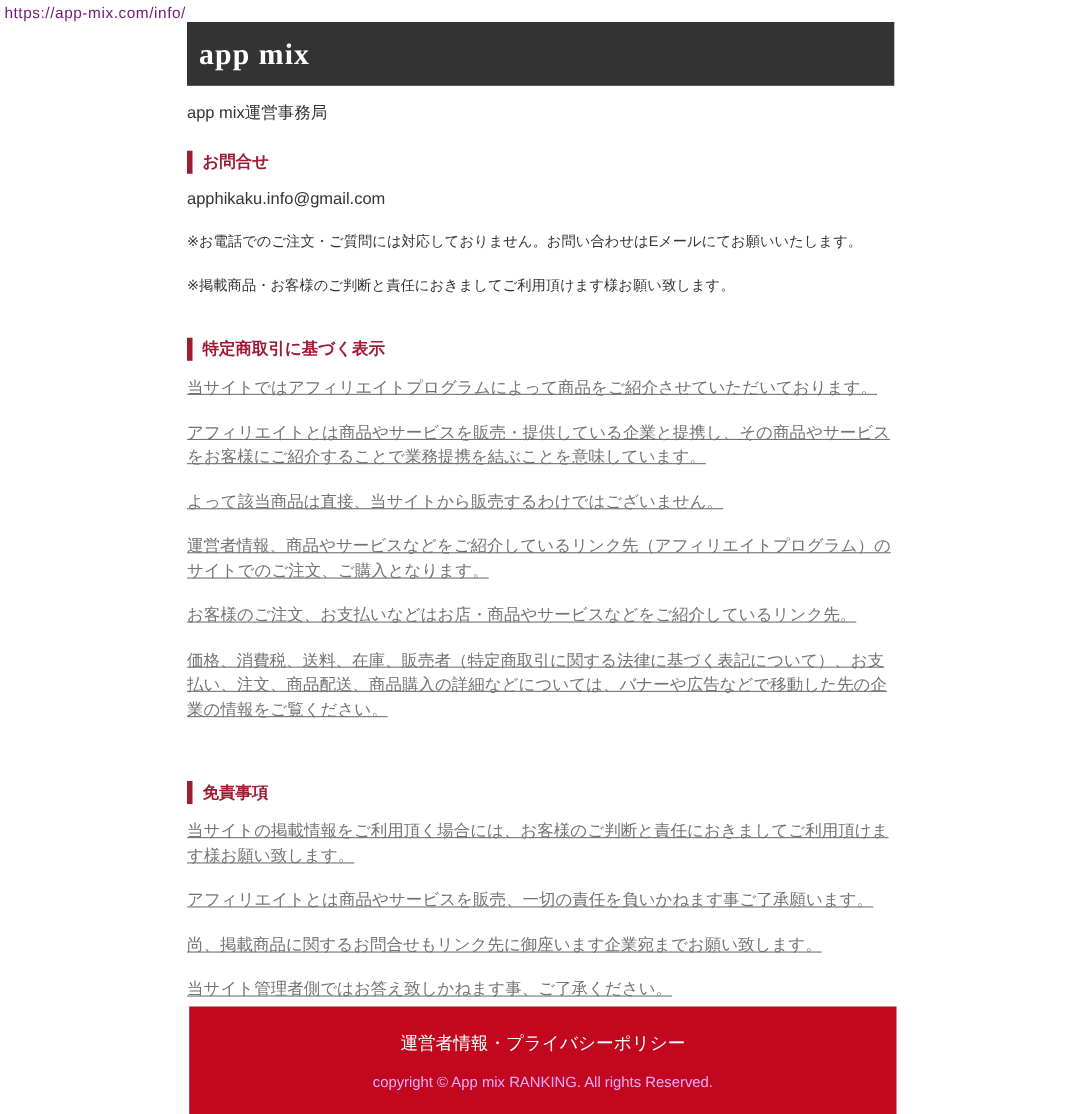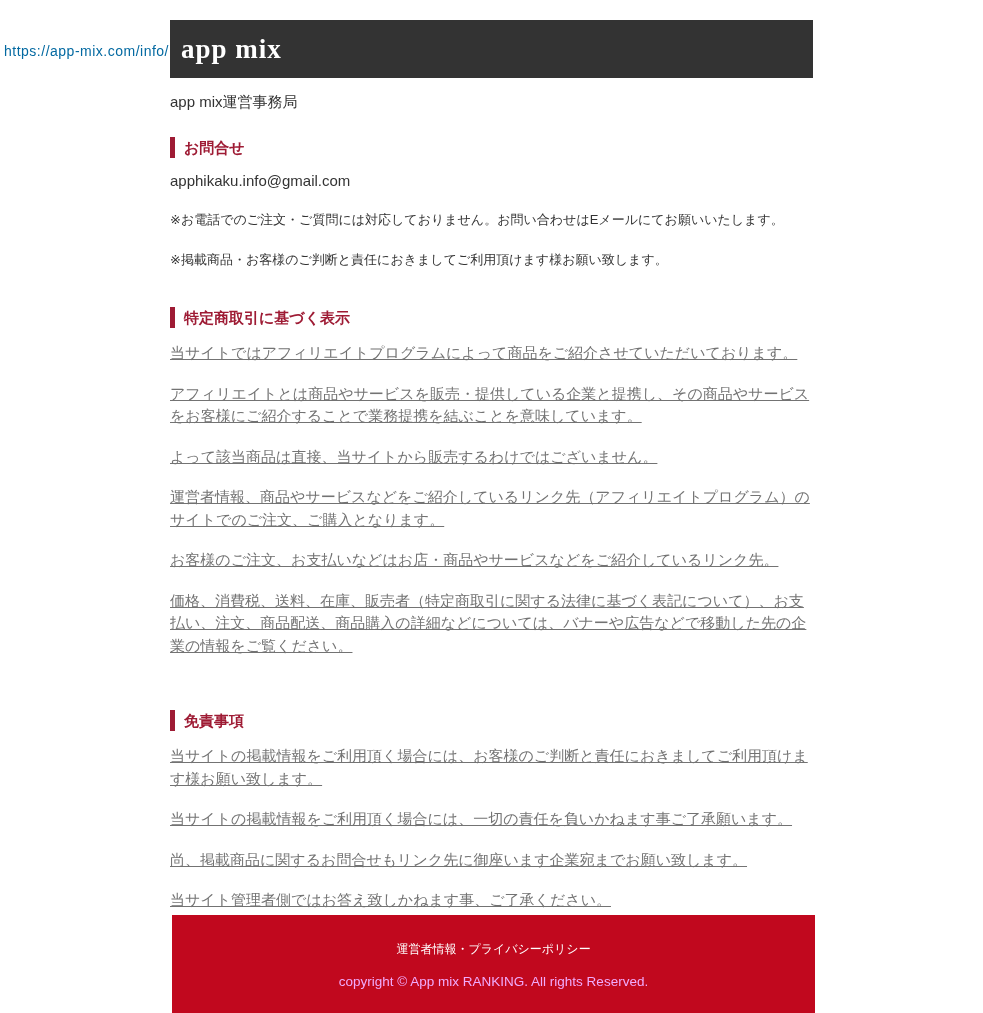--- a/index.html
+++ b/index.html
@@ -13,23 +13,22 @@
     position: relative;
     font-family: "Liberation Sans", "DejaVu Sans", sans-serif;
     color: #333333;
     overflow: hidden;
   }
   .browser-url {
     position: absolute;
     top: 3px;
     left: 4px;
     font-size: 14px;
-    color: #0369a1;
+    color: #701a75;
     letter-spacing: 0.5px;
-    margin-top: 40px;
   }
   .container {
     position: absolute;
     left: 170px;
     top: 0;
     width: 643px;
   }
   .site-header {
     margin-top: 20px;
     height: 58px;
@@ -91,21 +90,21 @@
     top: 915px;
     width: 643px;
     height: 98px;
     background: #c1081e;
     color: #ffffff;
     text-align: center;
     box-sizing: border-box;
     padding-top: 24px;
   }
   .footer-link {
-    font-size: 12px;
+    font-size: 16px;
     color: #ffffff;
     cursor: pointer;
     display: inline-block;
   }
   .footer-copyright {
     margin-top: 16px;
     font-size: 13.5px;
     color: #f0abfc;
   }
 </style>
@@ -147,21 +146,21 @@
     <p>価格、消費税、送料、在庫、販売者（特定商取引に関する法律に基づく表記について）、お支払い、注文、商品配送、商品購入の詳細などについては、バナーや広告などで移動した先の企業の情報をご覧ください。</p>
   </div>
 
   <div class="sec-heading disclaimer-heading">
     <span class="accent-bar"></span>
     <span>免責事項</span>
   </div>
 
   <div class="body-text">
     <p class="first">当サイトの掲載情報をご利用頂く場合には、お客様のご判断と責任におきましてご利用頂けます様お願い致します。</p>
-    <p>当サイトの掲載情報をご利用頂く場合には、一切の責任を負いかねます事ご了承願います。</p>
+    <p>アフィリエイトとは商品やサービスを販売、一切の責任を負いかねます事ご了承願います。</p>
     <p>尚、掲載商品に関するお問合せもリンク先に御座います企業宛までお願い致します。</p>
     <p>当サイト管理者側ではお答え致しかねます事、ご了承ください。</p>
   </div>
 
 </div>
 
 <div class="site-footer">
   <span class="footer-link">運営者情報・プライバシーポリシー</span>
   <div class="footer-copyright">copyright © App mix RANKING. All rights Reserved.</div>
 </div>

